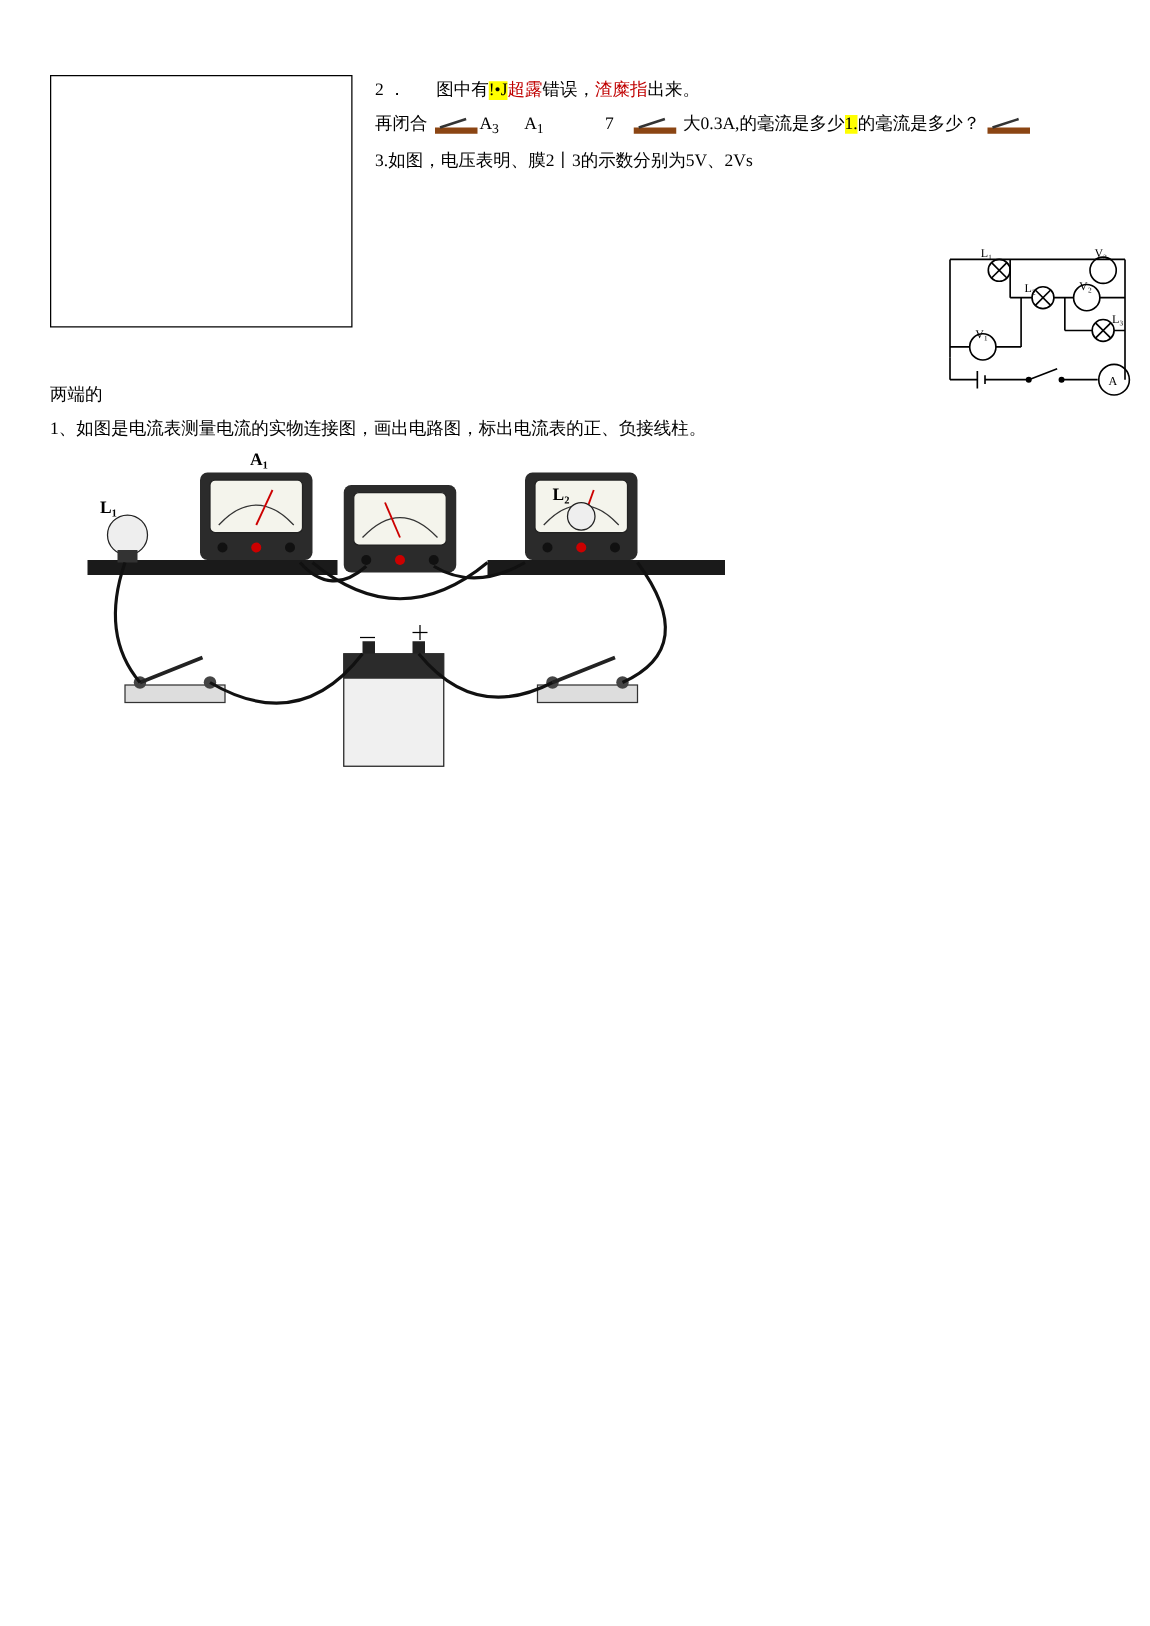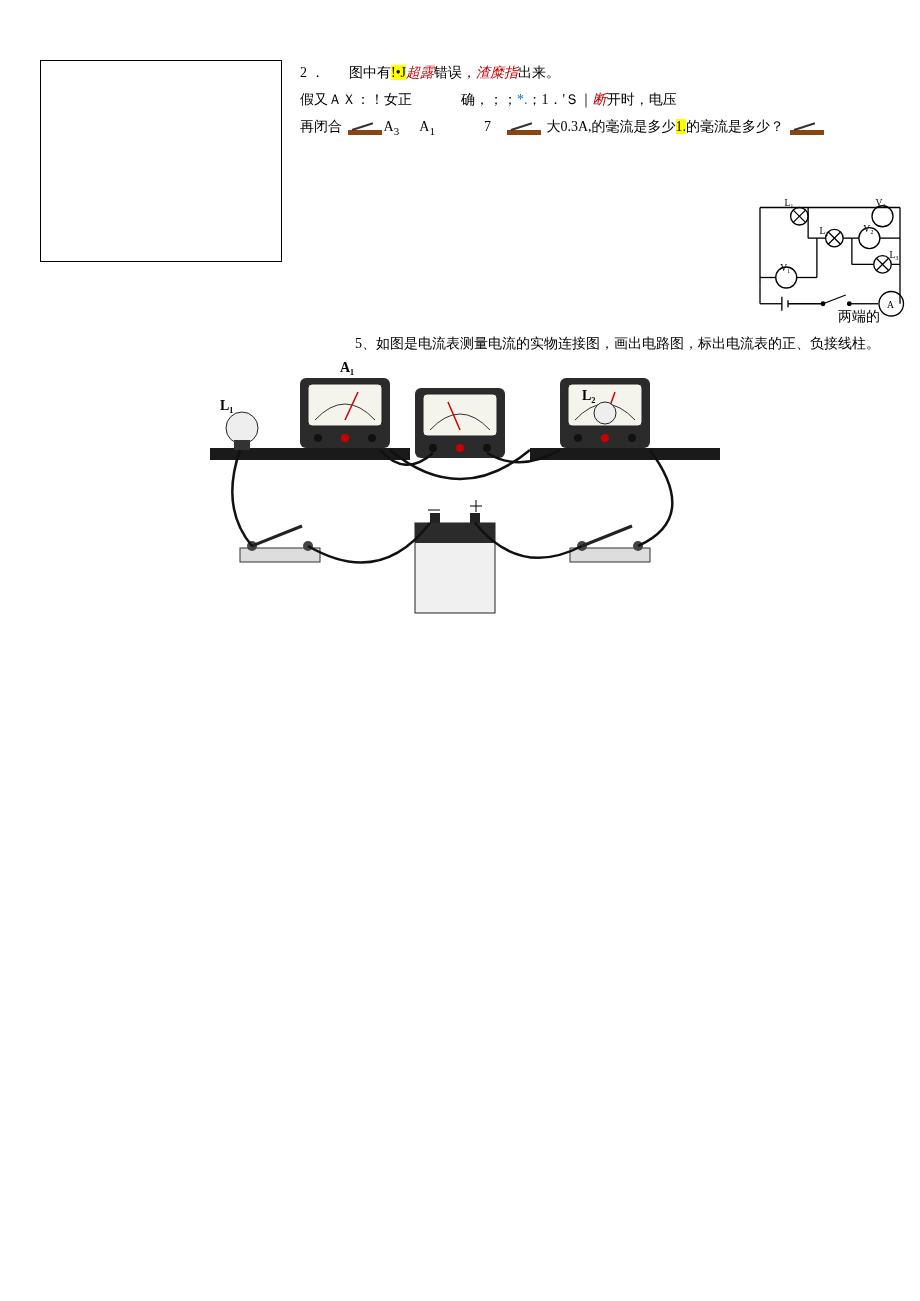--- a/index.html
+++ b/index.html
@@ -8,21 +8,21 @@
     line-height: 1.8;
     margin: 0;
     padding: 60px 40px;
     width: 920px;
     box-sizing: border-box;
     color: #000;
   }
   .hl {
     background-color: #ffff00;
   }
-  .red { color: #c00000; font-style: italic; }
+  .red { color: #c00000; }
   .blue { color: #0070c0; }
   .empty-box {
     border: 1px solid #000;
     width: 240px;
     height: 200px;
     float: left;
     margin-right: 15px;
     margin-bottom: 8px;
   }
   .top-section {
@@ -37,21 +37,21 @@
     position: absolute;
     right: -40px;
     top: 130px;
     width: 180px;
     height: 140px;
   }
   .after-float {
     clear: left;
     margin-top: 4px;
   }
-  .seg { margin-bottom: 2px; text-align: right; }
+  .seg { margin-bottom: 2px; }
 
   
   .mini-meter {
     display: inline-block;
     width: 36px;
     height: 26px;
     background: #777;
     border-radius: 4px 4px 2px 2px;
     position: relative;
     vertical-align: middle;
@@ -90,56 +90,52 @@
     content:'';
     position:absolute;
     left:4px; bottom:4px; width:22px; height:2px;
     background:#333;
     transform-origin:left center;
     transform:rotate(-18deg);
   }
   .sub { font-size: 11px; vertical-align: sub;}
 
   .lower-figure {
-    text-align: center;
+    text-align: left;
   }
   .phys-svg {
     width: 560px;
     height: 300px;
   }
 </style>
 </head>
 <body>
 
 <div class="top-section">
   <div class="empty-box"></div>
 
   <div class="text-flow">
     <div class="line">
       <span>2 ．</span>
       &nbsp;&nbsp;&nbsp;&nbsp;&nbsp;
       <span>图中有</span><span class="hl">!•J</span><span class="red">超露</span><span>错误，</span><span class="red">渣糜指</span><span>出来。</span>
-    </div>
-    <div class="line">
-      <span>假又ＡＸ：！女正</span>
-      &nbsp;&nbsp;&nbsp;&nbsp;&nbsp;&nbsp;&nbsp;&nbsp;&nbsp;&nbsp;&nbsp;&nbsp;
-      <span>确，；；</span><span class="blue">*.</span><span>；1．'Ｓ｜</span><span class="red">断</span><span>开时，电压</span>
     </div>
     <div class="line">
       <span>再闭合</span>
       <span class="mini-switch"></span><span>A</span><span class="sub">3</span>
       &nbsp;&nbsp;&nbsp;&nbsp;
       <span>A</span><span class="sub">1</span>
       &nbsp;&nbsp;&nbsp;&nbsp;&nbsp;&nbsp;&nbsp;&nbsp;&nbsp;&nbsp;&nbsp;&nbsp;
       <span>7</span>
       &nbsp;&nbsp;
       <span class="mini-switch"></span>
       <span>大0.3A,的毫流是多少</span><span class="hl">1.</span><span>的毫流是多少？</span>
       <span class="mini-switch"></span>
     </div>
+    <div class="line">3.如图，电压表明、膜2丨3的示数分别为5V、2Vs</div>
   </div>
 
   <svg class="circuit-diagram" viewBox="0 0 180 160">
     <g stroke="#000" stroke-width="1.5" fill="none">
 
       <line x1="10" y1="20" x2="170" y2="20"></line>
 
       <circle cx="55" cy="30" r="10"></circle>
       <line x1="48" y1="23" x2="62" y2="37"></line>
         <line x1="62" y1="23" x2="48" y2="37"></line>
@@ -191,21 +187,21 @@
       <text x="128" y="48">V₂</text>
       <text x="158" y="78">L₃</text>
       <text x="33" y="92">V₁</text>
       <text x="155" y="135">A</text>
     </g>
   </svg>
 </div>
 
 <div class="after-float">
   <div class="seg">两端的</div>
-  <div class="seg">5、如图是电流表测量电流的实物连接图，画出电路图，标出电流表的正、负接线柱。</div>
+  <div class="seg">1、如图是电流表测量电流的实物连接图，画出电路图，标出电流表的正、负接线柱。</div>
 </div>
 
 <div class="lower-figure">
   <svg class="phys-svg" viewBox="0 0 560 300">
 
     <g>
       <rect x="120" y="20" width="90" height="70" rx="6" fill="#2b2b2b"></rect>
       <rect x="128" y="26" width="74" height="42" rx="4" fill="#f4f4ec" stroke="#222"></rect>
       <path d="M135 62 Q165 30 195 62" stroke="#333" fill="none"></path>
       <line x1="165" y1="62" x2="178" y2="34" stroke="#c00" stroke-width="1.5"></line>

